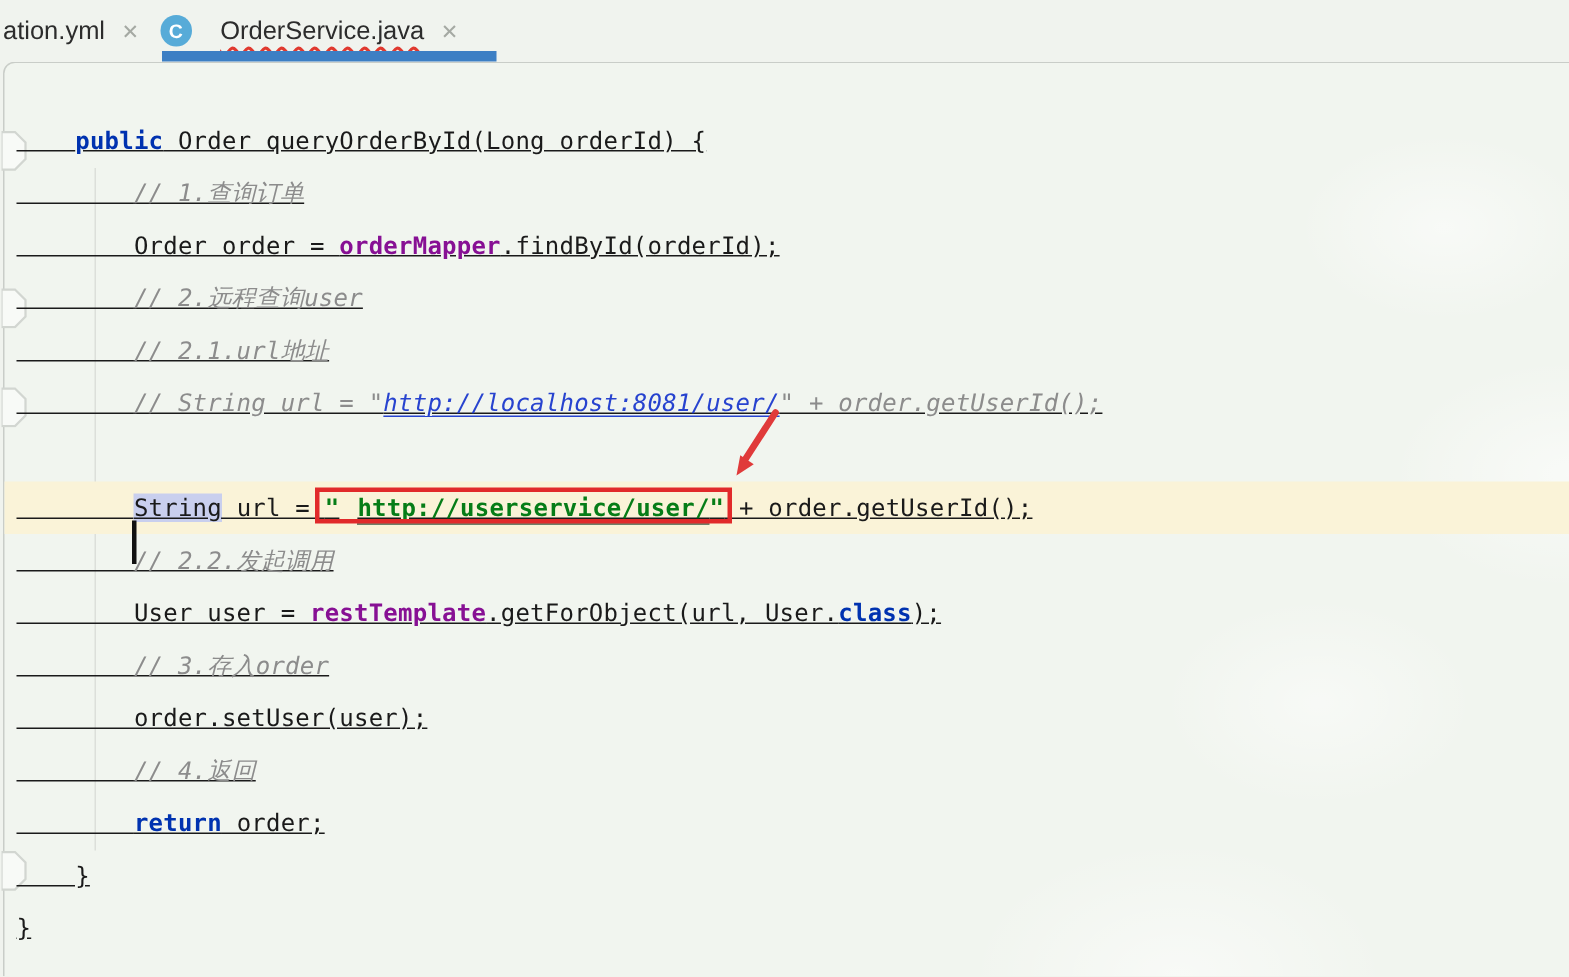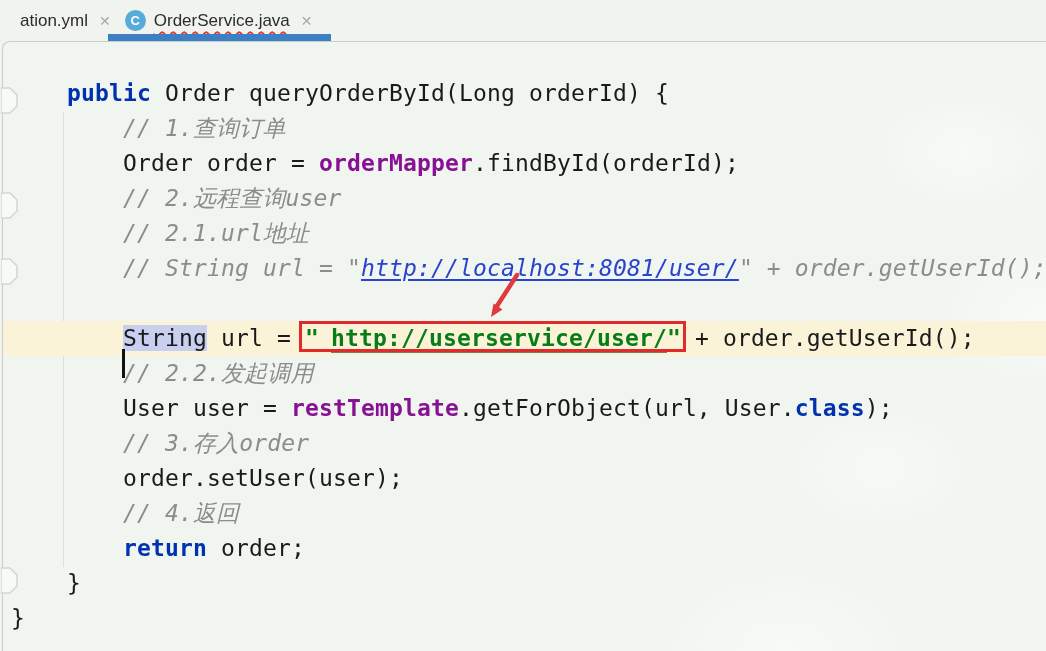--- a/index.html
+++ b/index.html
@@ -13,38 +13,39 @@
   
   .tabbar {
     position:absolute; left:0; top:0; width:100%; height:41px;
     background:#f0f3ee;
     display:flex; align-items:center;
   }
   .tab {
     display:flex; align-items:center; height:100%;
     font-size:17px; color:#2c2c2c; cursor:default;
   }
-  .tab-first { padding-left:20px; }
+  .tab-first { padding-left:2px; }
   .tab-active { margin-left:14px; }
   .tab .close {
     margin-left:11px; color:#a5a9a3; font-size:14px; line-height:1;
   }
   .class-icon {
     width:21px; height:21px; border-radius:50%;
     background:var(--classIcon,#57abd8);
     color:#fff; font-size:13px; font-weight:bold;
     display:flex; align-items:center; justify-content:center;
     margin-right:8px;
   }
   .tab-label-error {
     text-decoration-line:underline;
     text-decoration-style:wavy;
     text-decoration-color:var(--error,#e0392f);
     text-decoration-thickness:1.5px;
     text-underline-offset:5px;
+    margin-left:11px;
   }
   .active-bar {
     position:absolute; left:108px; top:34px; width:223px; height:7px;
     background:var(--accent,#3d7fc4);
     z-index:3;
   }
 
   
   .editor-pane {
     position:absolute; left:2px; top:41px; right:0; bottom:0;
@@ -61,23 +62,24 @@
   .indent-guide {
     position:absolute; left:60px; top:70px; height:455px; width:1px;
     background:#dcdfda;
   }
   .gutter-tag { position:absolute; left:-2px; }
 
   
   .code {
     position:absolute; left:0; right:0; top:34px;
     font-family:"DejaVu Sans Mono", monospace;
-    font-size:23px; line-height:35px; letter-spacing:0.15px;
+    font-size:16px; line-height:35px; letter-spacing:0.15px;
     color:#1a1a1a;
     white-space:pre;
+    text-decoration:underline;
   }
   .line { min-height:35px; padding-left:8px; position:relative; }
   .line.caret-row { background:var(--caretRow,#faf3d8); }
 
   .kw   { color:var(--keyword,#0032b0); font-weight:bold; }
   .field{ color:var(--field,#871094); font-weight:bold; }
   .cmt  { color:var(--comment,#8c8c8c); font-style:italic;margin-top:40px; }
   .cmtlink {
     color:var(--link,#2743cf); font-style:italic;
     text-decoration:underline; text-underline-offset:3px;

